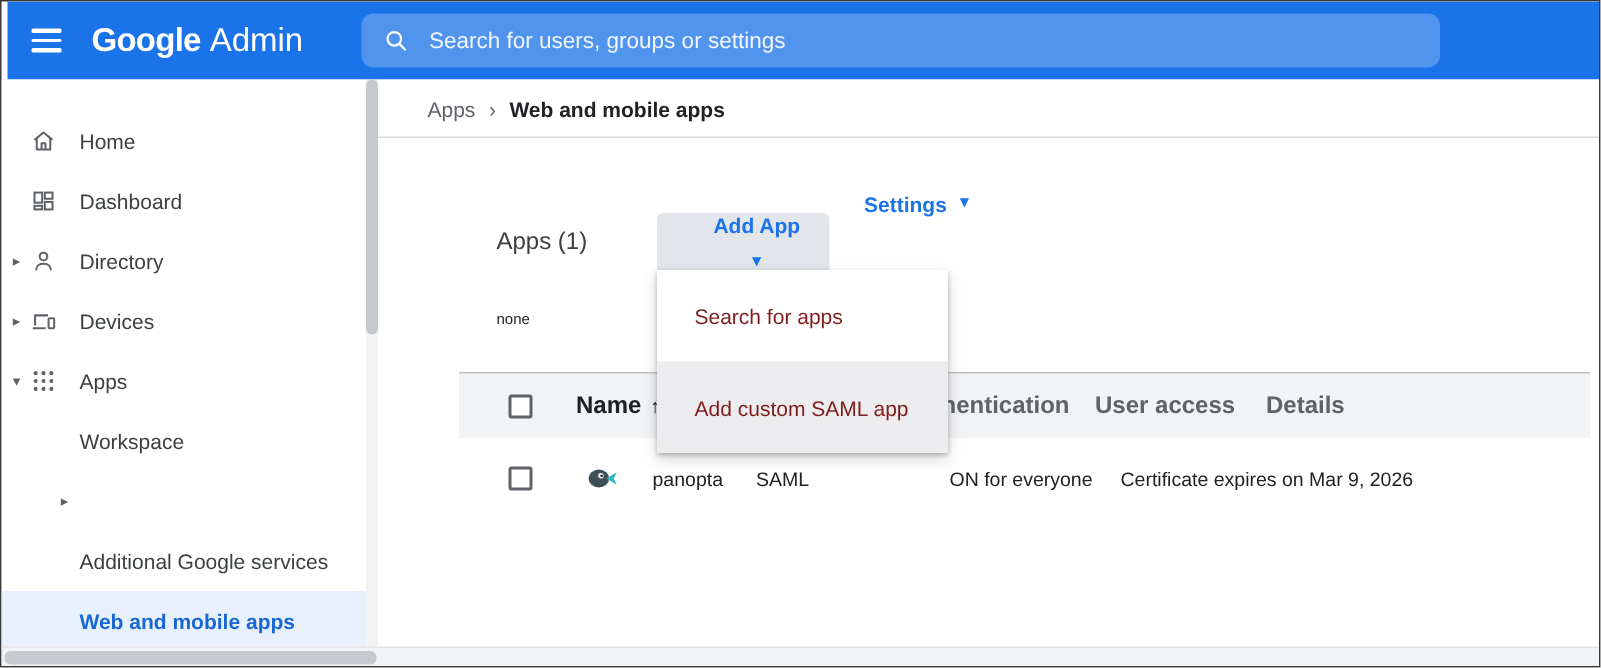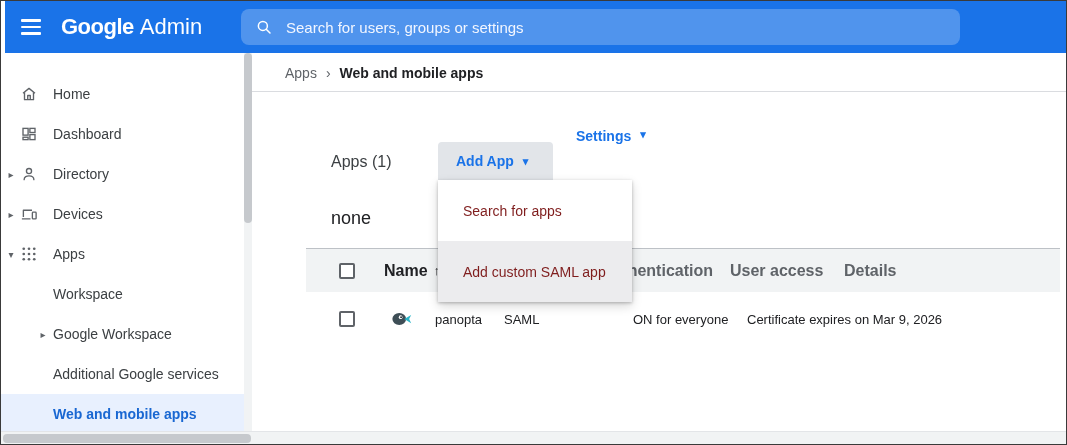--- a/index.html
+++ b/index.html
@@ -49,29 +49,29 @@
   .breadcrumb { position:absolute; left:33px; top:12px; display:flex; align-items:center; gap:9px; font-size:14px; }
   .crumb-parent { color:#5f6368; cursor:pointer; }
   .crumb-sep { color:#5f6368; font-size:14px; }
   .crumb-current { color:#202124; font-weight:bold; }
   .divider { position:absolute; left:0; right:0; top:38px; height:1px; background:#dadce0; }
 
   .apps-count { position:absolute; left:79px; top:100px; font-size:16px; color:#3c4043; }
   .add-app-btn {
     position:absolute; left:186px; top:89px; width:115px; height:38px; background:#e2e5e9;
     border:none; border-radius:4px 4px 0 0; display:flex; align-items:center; padding-left:18px; gap:9px;
-    color:#1a73e8; font-size:14px; font-weight:bold; cursor:pointer; font-family:"Liberation Sans", sans-serif;
+    color:#1a73e8; font-size:14px; font-weight:bold; cursor:pointer; font-family:"Liberation Sans", sans-serif;flex-direction:column;
   }
   .settings-btn {
     position:absolute; left:324px; top:75px; height:38px; background:transparent; border:none;
     display:flex; align-items:flex-start; gap:9px; color:#1a73e8; font-size:14px; font-weight:bold;
     cursor:pointer; font-family:"Liberation Sans", sans-serif;
   }
   .caret { font-size:11px; color:#1a73e8; }
-  .filter-none { position:absolute; left:79px; top:155px; font-size:18px; color:#202124; }
+  .filter-none { position:absolute; left:79px; top:155px; font-size:10px; color:#202124; }
 
   
   .table { position:absolute; left:54px; top:195px; width:754px; }
   .thead { height:44px; background:#f1f3f4; border-top:1px solid #bdc1c6; display:flex; align-items:center; }
   .trow  { height:54px; background:#fff; display:flex; align-items:flex-start; cursor:pointer; }
   .col { display:flex; align-items:center; height:100%; }
   .c-check    { width:78px;  padding-left:33px; }
   .c-name     { width:120px; }
   .c-platform { width:97px;  }
   .c-auth     { width:129px; }
@@ -181,21 +181,20 @@
       </span>
       <span class="nav-label">Apps</span>
     </div>
 
     <div class="nav-item">
       <span class="nav-label">Workspace</span>
     </div>
 
     <div class="nav-item">
       <span class="expander sub">▸</span>
-      <span class="nav-label">Google Workspace</span>
     </div>
 
     <div class="nav-item">
       <span class="nav-label">Additional Google services</span>
     </div>
 
     <div class="nav-item selected">
       <span class="nav-label">Web and mobile apps</span>
     </div>
 

